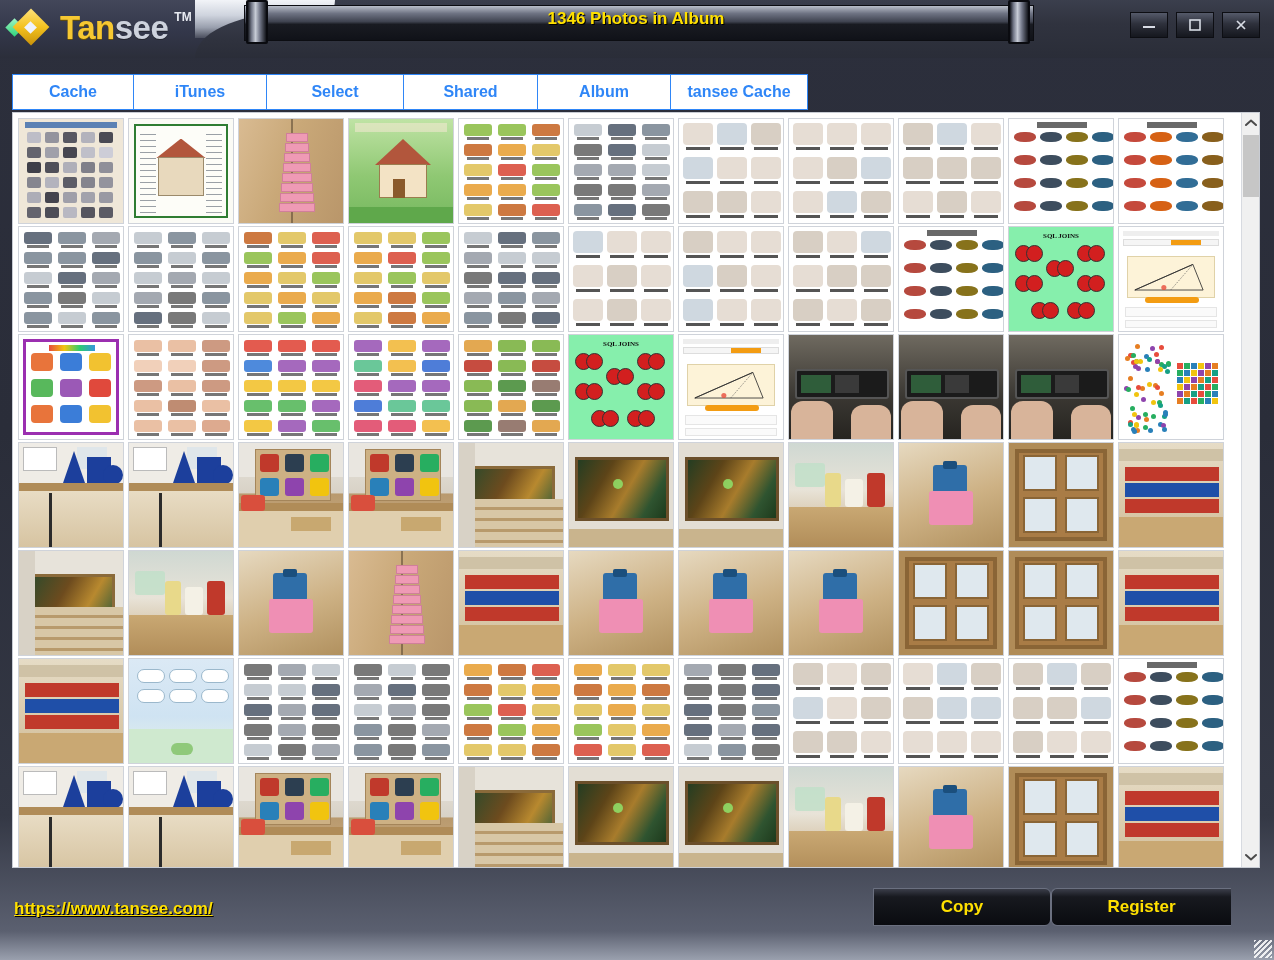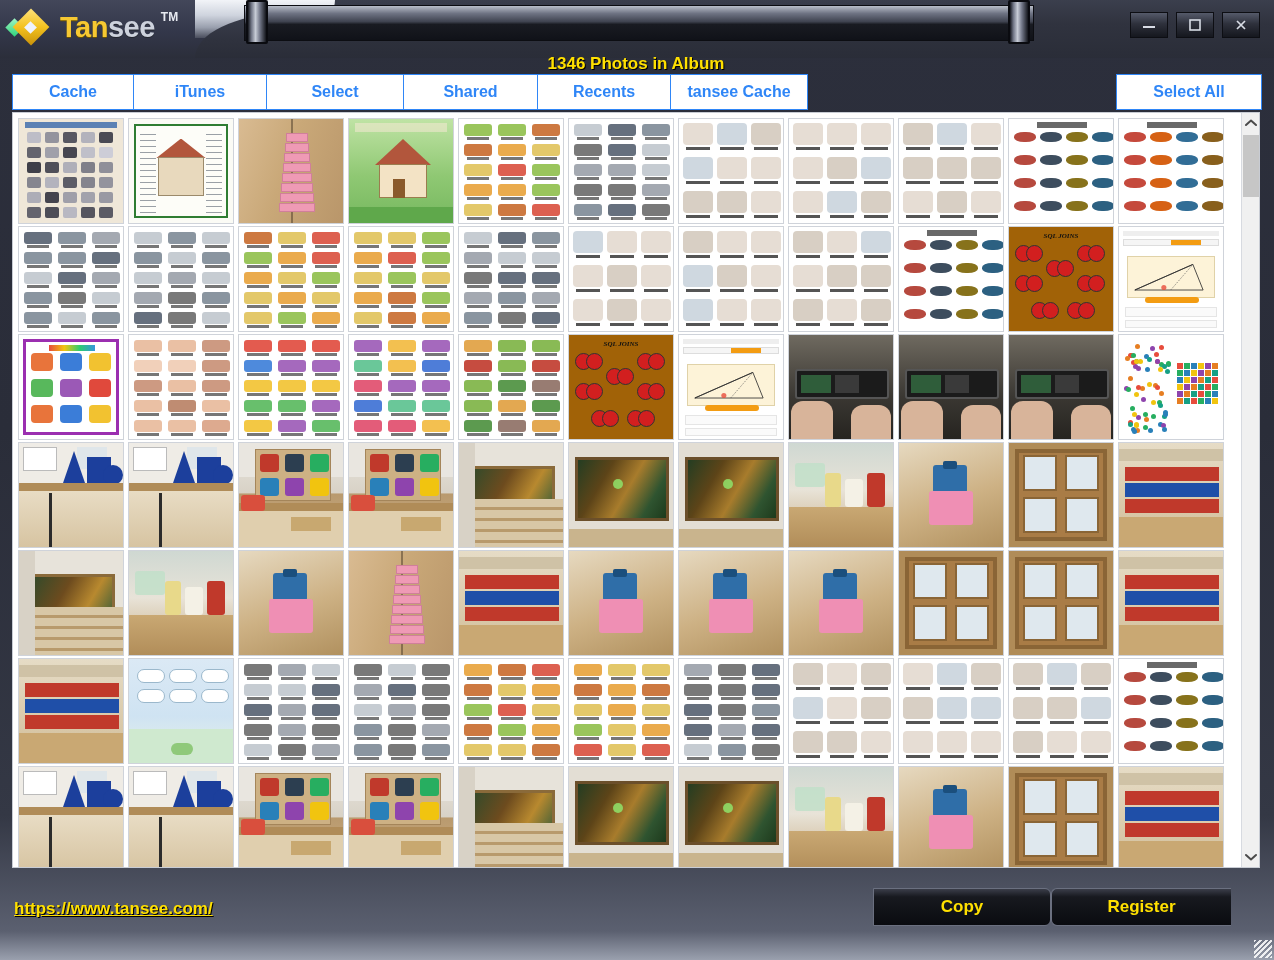--- a/index.html
+++ b/index.html
@@ -45,37 +45,36 @@
     position: absolute; width: 13px; height: 13px;
     transform: rotate(45deg);
   }
   .dmd.big {
     width: 26px; height: 26px; left: 10px; top: 4px;
     background: linear-gradient(135deg,#ffe27a 0%,#f3c220 50%,#c9920a 100%);
   }
   .dmd.g1 { background: linear-gradient(135deg,#9ff5c4,#2fd37a); left: 0px; top: 11px; }
   .dmd.g2 { background: linear-gradient(135deg,#9ff5c4,#2fd37a); left: 22px; top: 11px; }
   .dmd.w  { background: #eef3ff; width: 9px; height: 9px; left: 18px; top: 13px; }
-  .logo-word { font-size: 29px; font-weight: bold; letter-spacing: -0.5px; line-height: 1; }
+  .logo-word { font-size: 33px; font-weight: bold; letter-spacing: -0.5px; line-height: 1; }
   .logo-word .tan { color: #f6c832; text-shadow: 0 1px 0 #6b5200; }
   .logo-word .see { color: #cdd2dd; text-shadow: 0 1px 0 #23262f; }
   .logo-tm { color: #e7eaf1; font-size: 12px; font-weight: bold; align-self: flex-start; margin-top: 4px; }
 
   .titlecap {
     position: absolute; left: 244px; top: 5px; width: 790px; height: 36px;
     background: linear-gradient(180deg,#b9bec9 0%,#6e7383 22%,#3f4350 46%,#191b22 54%,#101218 100%);
     border: 1px solid #0c0d12;
   }
   .titlecap .title-text {
     position: absolute; right: 397px; top: 3px;
     transform: translateX(50%);
     color: #ffe000; font-size: 17px; font-weight: bold;
     text-shadow: 1px 1px 0 #000;
     white-space: nowrap;
-    margin-top: 45px;
   }
   .grip {
     position: absolute; top: 0px; width: 22px; height: 44px;
     background: linear-gradient(90deg,#14161c 0%,#6d7282 18%,#c7ccd6 42%,#737889 66%,#14161c 100%);
     border: 2px solid #0a0b10;
     border-radius: 2px;
   }
   .grip.left { left: 246px; }
   .grip.right { left: 1008px; }
 
@@ -189,21 +188,21 @@
     opacity: .85;
   }
 
   
   .a-poster { background:#efe7d8; }
   .a-wood   { background: linear-gradient(110deg,#d9bb92 0%,#c9a878 45%,#b9966a 100%); }
   .a-room   { background: linear-gradient(180deg,#e9e6e0 0%,#d8d2c6 48%,#b99a6e 49%,#cdb087 100%); }
   .a-white  { background:#ffffff; }
   .a-green  { background: linear-gradient(180deg,#bfe3a4 0%,#8fc873 55%,#76b85f 100%); }
 
-  .venn { position:absolute; inset:0; background:#a16207;font-style:italic; }
+  .venn { position:absolute; inset:0; background:#86efac; }
   .venn i {
     position:absolute; width:17px; height:17px; border-radius:50%;
     border:1.5px solid #333; background:#d21f1f;
   }
   .sqltitle { position:absolute; top:5px; left:0; right:0; text-align:center; font-size:7px; font-weight:bold; color:#111; font-family:"Liberation Serif", serif;}
 
   .house { position:absolute; inset:5px; background:#fdfdf8; border:2px solid #2f7d32; }
   .house .roof {
     position:absolute; left:22%; top:14%; width:56%; height:22%;
     background:#b2563c; clip-path: polygon(50% 0, 100% 100%, 0 100%);
@@ -272,23 +271,22 @@
         </svg>
       </div>
     </div>
   </div>
 
   <div class="tabbar">
     <div class="tab w-file">Cache</div>
     <div class="tab w-idevice">iTunes</div>
     <div class="tab w-library">Select</div>
     <div class="tab w-shared">Shared</div>
-    <div class="tab w-albums">Recents</div>
+    <div class="tab w-albums">Album</div>
     <div class="tab w-itunes">tansee Cache</div>
-    <div class="tab selectall">Select All</div>
   </div>
 
   <div class="panel">
     <div class="grid-wrap">
       <div class="grid" id="photo-grid">
           <div class="thumb" title="Household Devices and Appliances">
             <div class="art a-poster">
               <div style="position:absolute;left:6px;top:3px;right:6px;height:6px;background:#2a5fa8;opacity:.75"></div>
               <div style="position:absolute;left:8px;top:13px;width:14px;height:11px;background:rgb(189,189,199);border-radius:2px"></div>
               <div style="position:absolute;left:26px;top:13px;width:14px;height:11px;background:rgb(147,147,157);border-radius:2px"></div>

